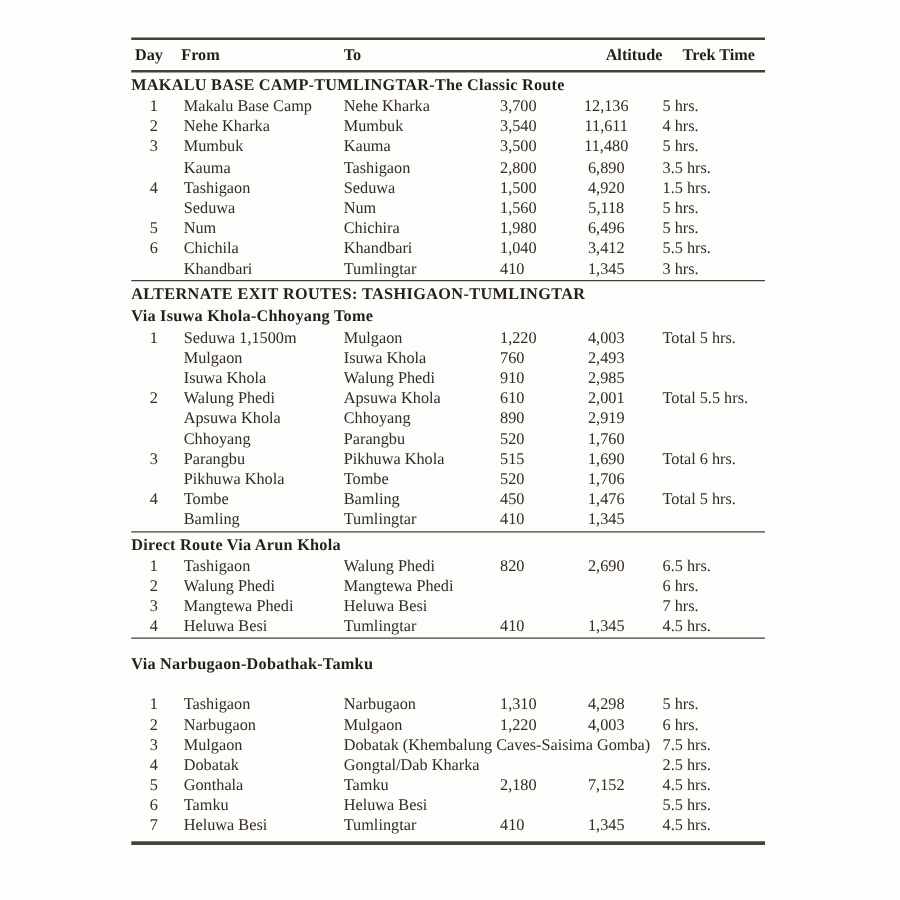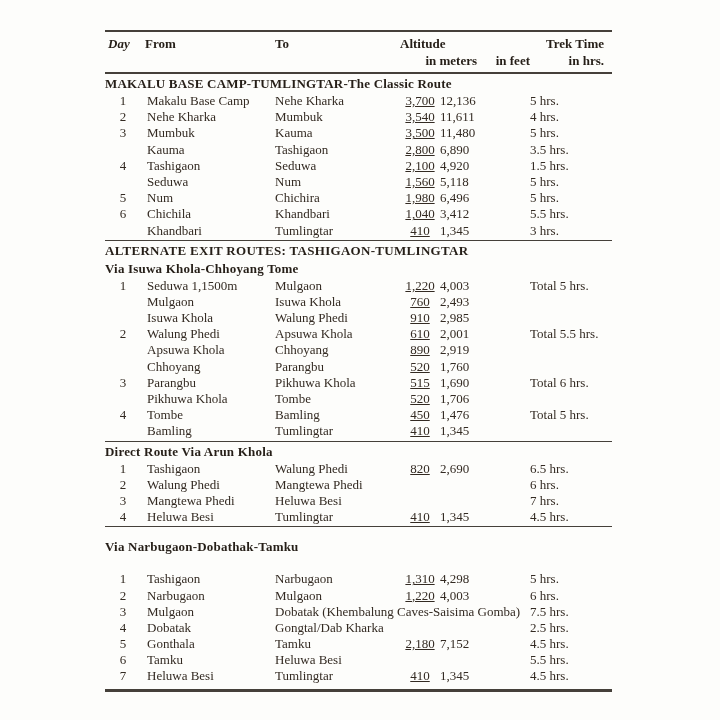--- a/index.html
+++ b/index.html
@@ -16,65 +16,60 @@
     color:var(--ink);
     font-size:13px;
   }
   .content{position:absolute;left:105px;top:0;width:507px;padding-top:29px;}
 
   .rule{border:0;margin:1px 0;border-top:1.6px solid var(--rule);}
   .rule-heavy{border:0;margin:1px 0;border-top:2.2px solid var(--rule);}
   .rule-thick{border:0;margin:4px 0 0 0;border-top:3.2px solid var(--rule);}
 
   .hdr1{position:relative;height:21px;line-height:21px;font-weight:bold;color:var(--ink-bold);}
-  .h-day{position:absolute;left:3px;font-style:italic;}
+  .h-day{position:absolute;left:3px;}
   .h-from{position:absolute;left:40px;}
   .h-to{position:absolute;left:170px;}
-  .h-alt{position:absolute;left:295px;width:130px;text-align:left;}
+  .h-alt{position:absolute;left:295px;width:130px;text-align:right;}
   .h-trek{position:absolute;right:8px;}
   .hdr2{position:relative;height:16px;line-height:14px;font-weight:bold;color:var(--ink-bold);}
   .h-m{position:absolute;right:135px;}
   .h-ft{position:absolute;right:82px;}
   .h-hrs{position:absolute;right:8px;}
   .hdr2-spacer{margin-top:2px;}
 
   .sec-title{font-weight:bold;color:var(--ink-bold);height:17px;line-height:17px;margin:1px 0;letter-spacing:.2px;white-space:nowrap;}
   .standalone-heading{font-weight:bold;color:var(--ink-bold);height:17px;line-height:17px;margin:1px 0 0 0;letter-spacing:.3px;white-space:nowrap;}
   .title-gap{}
   .title-gap-sm{margin-top:11px;margin-bottom:16px;}
 
   .t-row{display:flex;height:16.2px;line-height:16.2px;padding-right:8px;}
   .t-row>span{flex:0 0 auto;}
   .c-day{width:36px;text-align:center;}
   .c-from{width:134px;padding-left:6px;box-sizing:border-box;white-space:nowrap;}
   .c-to{width:125px;white-space:nowrap;overflow:visible;}
-  .c-m{width:40px;text-align:center;text-decoration:underline;}
-  .c-ft{width:90px;text-align:left;}
+  .c-m{width:40px;text-align:left;}
+  .c-ft{width:90px;text-align:center;}
   .c-time{width:74px;white-space:nowrap;}
 </style>
 </head>
 <body>
 
 <div class="page">
   <div class="content">
 
     <hr class="rule-heavy">
 
     <div class="hdr1">
       <span class="h-day">Day</span>
       <span class="h-from">From</span>
       <span class="h-to">To</span>
       <span class="h-alt">Altitude</span>
       <span class="h-trek">Trek Time</span>
     </div>
-    <div class="hdr2">
-      <span class="h-m">in meters</span>
-      <span class="h-ft">in feet</span>
-      <span class="h-hrs">in hrs.</span>
-    </div>
 
     <hr class="rule-heavy hdr2-spacer">
 
     <div id="sections">
         <div class="sec-title">MAKALU BASE CAMP-TUMLINGTAR-The Classic Route</div>
         <div class="t-row">
           <span class="c-day">1</span>
           <span class="c-from">Makalu Base Camp</span>
           <span class="c-to">Nehe Kharka</span>
           <span class="c-m">3,700</span>
@@ -102,21 +97,21 @@
           <span class="c-from">Kauma</span>
           <span class="c-to">Tashigaon</span>
           <span class="c-m">2,800</span>
           <span class="c-ft">6,890</span>
           <span class="c-time">3.5 hrs.</span>
         </div>
         <div class="t-row">
           <span class="c-day">4</span>
           <span class="c-from">Tashigaon</span>
           <span class="c-to">Seduwa</span>
-          <span class="c-m">2,100</span>
+          <span class="c-m">1,500</span>
           <span class="c-ft">4,920</span>
           <span class="c-time">1.5 hrs.</span>
         </div>
         <div class="t-row">
           <span class="c-day"></span>
           <span class="c-from">Seduwa</span>
           <span class="c-to">Num</span>
           <span class="c-m">1,560</span>
           <span class="c-ft">5,118</span>
           <span class="c-time">5 hrs.</span>

